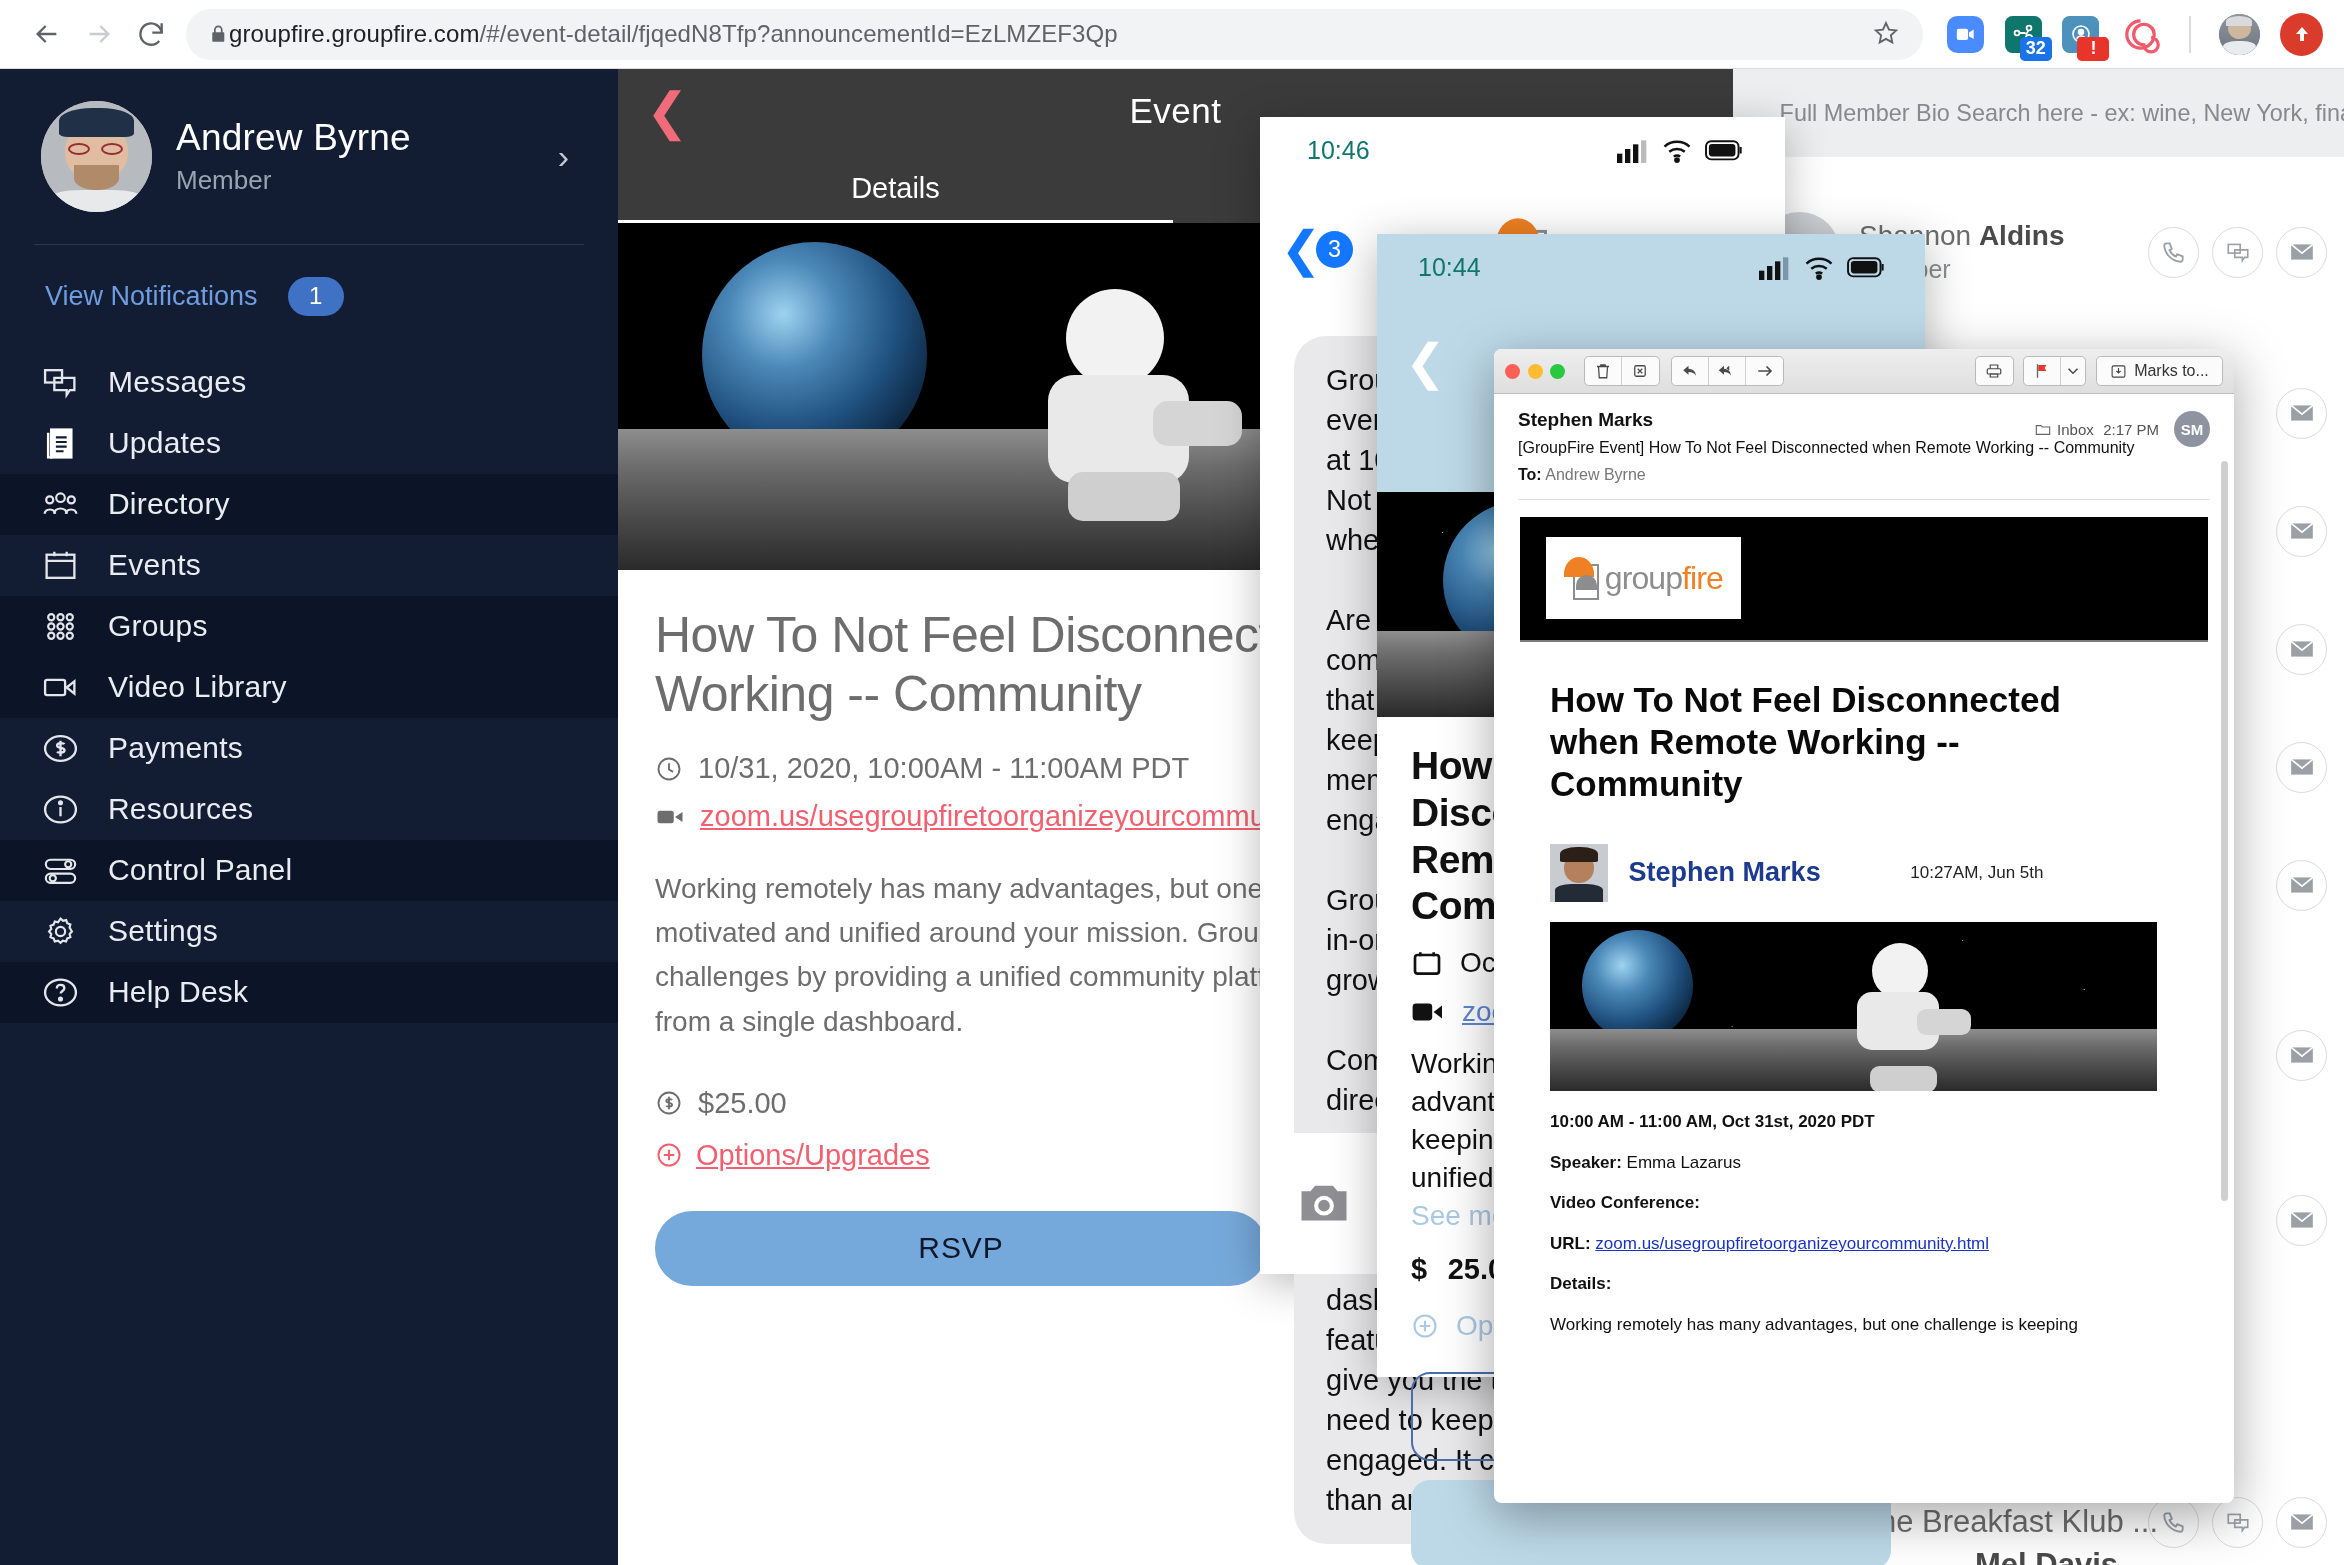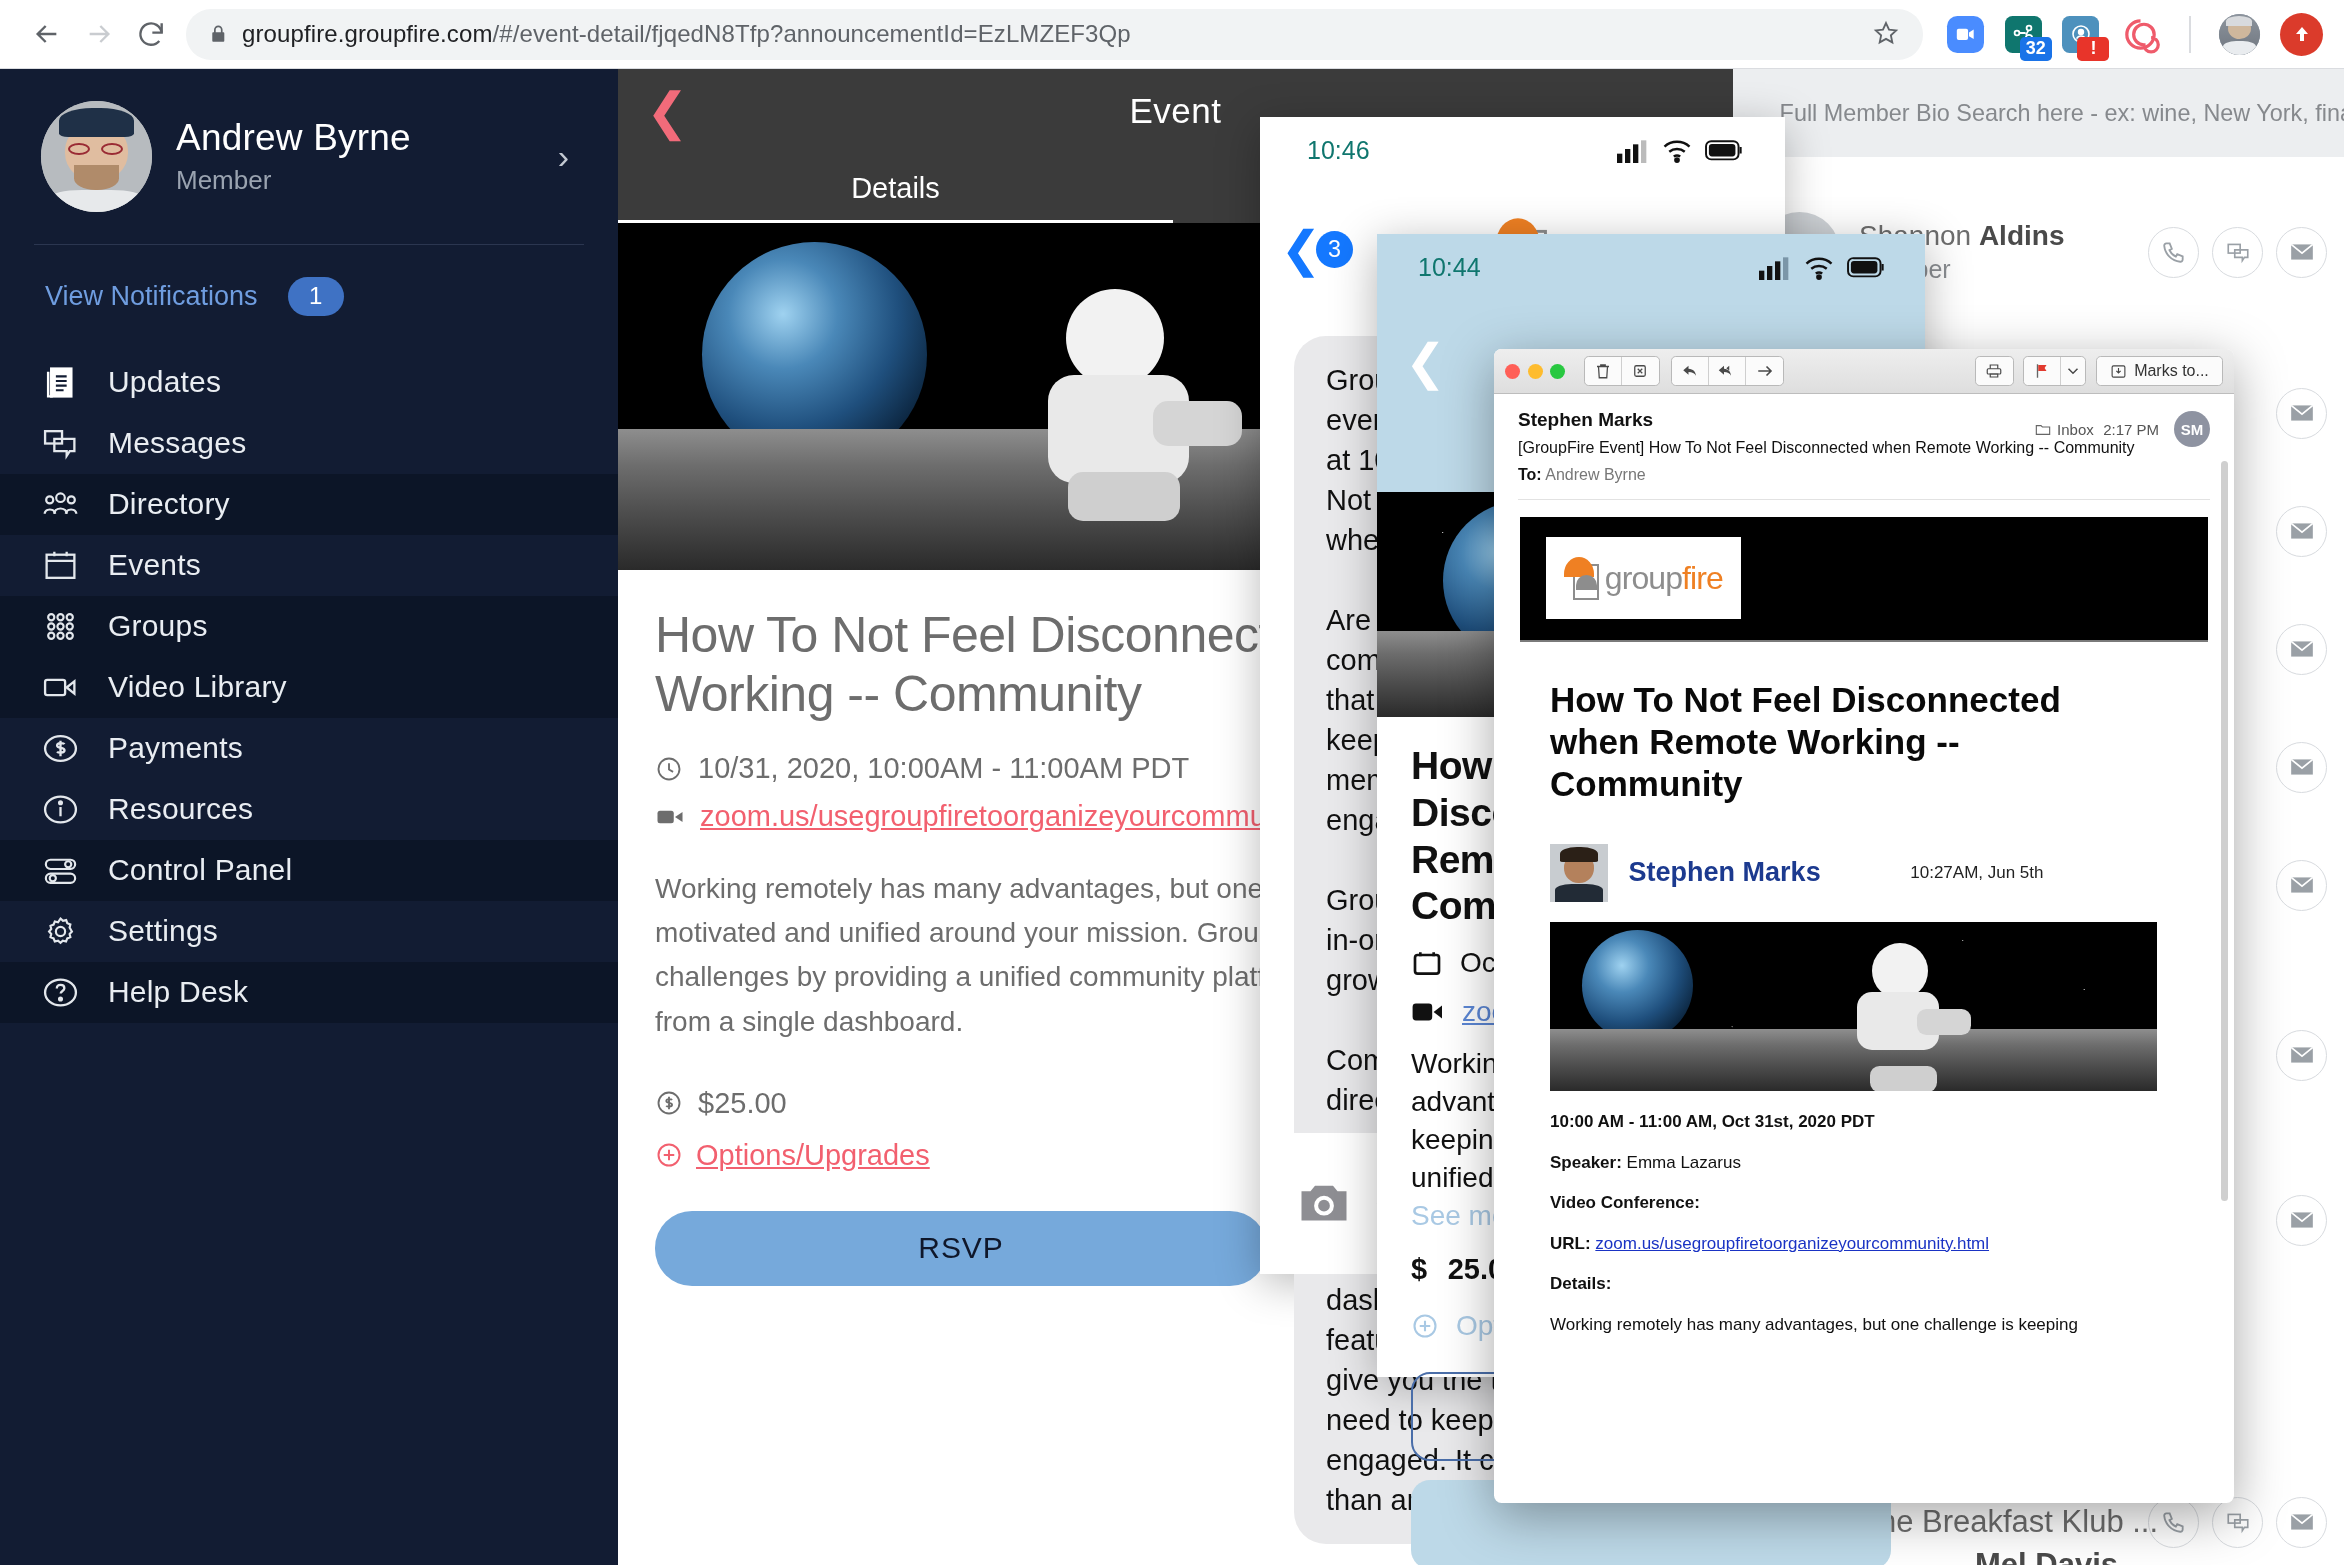--- a/index.html
+++ b/index.html
@@ -15,21 +15,21 @@
     position: absolute; left: 0; top: 0; width: 2344px; height: 69px;
     background: #ffffff; display: flex; align-items: center; padding: 0 20.6px;
     border-bottom: 0.9px solid #dadce0;
   }
   .nav-btn { width: 52px; height: 52px; display:flex; align-items:center; justify-content:center; color:#5f6368; }
   .nav-btn svg { width: 32px; height: 32px; }
   .nav-btn.disabled { color: #c9ccd0; }
   .omnibox {
     flex: 1; height: 51px; margin: 0 15px 0 9.4px;
     background: #f1f3f4; border-radius: 25px;
-    display: flex; align-items: center; padding: 0 22.5px; gap: 13px;
+    display: flex; align-items: center; padding: 0 22.5px; gap: 0;
   }
   .lock-ico { width:20.6px;height:24px;display:block; }
   .url-text { font-size: 24px; color: #202124; white-space: nowrap; letter-spacing: 0.1px; }
   .url-text .dim { color: #5f6368; }
   .star-ico { margin-left:auto; color:#5f6368; }
   .ext-row { display:flex; align-items:center; gap: 20.6px; padding-left: 9.4px; }
   .ext { width:37px;height:37px;border-radius:7.5px;position:relative;display:flex;align-items:center;justify-content:center; }
   .ext-zoom { background:#4a8cff; border-radius:10.3px; }
   .ext-hub { background:#0f766e; }
   .ext-blue { background:#4d91bd; }
@@ -317,36 +317,36 @@
     </div>
     <div class="sb-divider"></div>
     <div class="notif-row">
       <span class="notif-link">View Notifications</span>
       <span class="notif-badge">1</span>
     </div>
 
     <div class="nav-list">
       <div class="nav-item">
         <span class="nav-icon">
+          <svg viewBox="0 0 24 24" fill="none" stroke="currentColor" stroke-width="1.5">
+              <rect x="2" y="4" width="11" height="8"></rect>
+              <path d="M8 9h13v8h-3l-2 3v-3H8z"></path>
+            </svg>
+        </span>
+        <span class="nav-label">Messages</span>
+      </div>
+      <div class="nav-item">
+        <span class="nav-icon">
           <svg viewBox="0 0 24 24" fill="none" stroke="currentColor" stroke-width="1.6">
               <rect x="6" y="3" width="13" height="18" fill="#fff" stroke="#fff"></rect>
               <path d="M4 5v16h3" stroke="#fff"></path>
               <path d="M9 8h7M9 11h7M9 14h7M9 17h5" stroke="#121c33" stroke-width="1.4"></path>
             </svg>
         </span>
         <span class="nav-label">Updates</span>
-      </div>
-      <div class="nav-item">
-        <span class="nav-icon">
-          <svg viewBox="0 0 24 24" fill="none" stroke="currentColor" stroke-width="1.5">
-              <rect x="2" y="4" width="11" height="8"></rect>
-              <path d="M8 9h13v8h-3l-2 3v-3H8z"></path>
-            </svg>
-        </span>
-        <span class="nav-label">Messages</span>
       </div>
       <div class="nav-item alt">
         <span class="nav-icon">
           <svg viewBox="0 0 24 24" fill="none" stroke="currentColor" stroke-width="1.4">
               <circle cx="5" cy="9" r="2.3"></circle>
               <path d="M1.6 18a3.6 3.6 0 017 0"></path>
               <circle cx="12" cy="7.6" r="2.8"></circle>
               <path d="M7.8 18a4.3 4.3 0 018.4 0"></path>
               <circle cx="19" cy="9" r="2.3"></circle>
               <path d="M15.4 18a3.6 3.6 0 017 0"></path>

